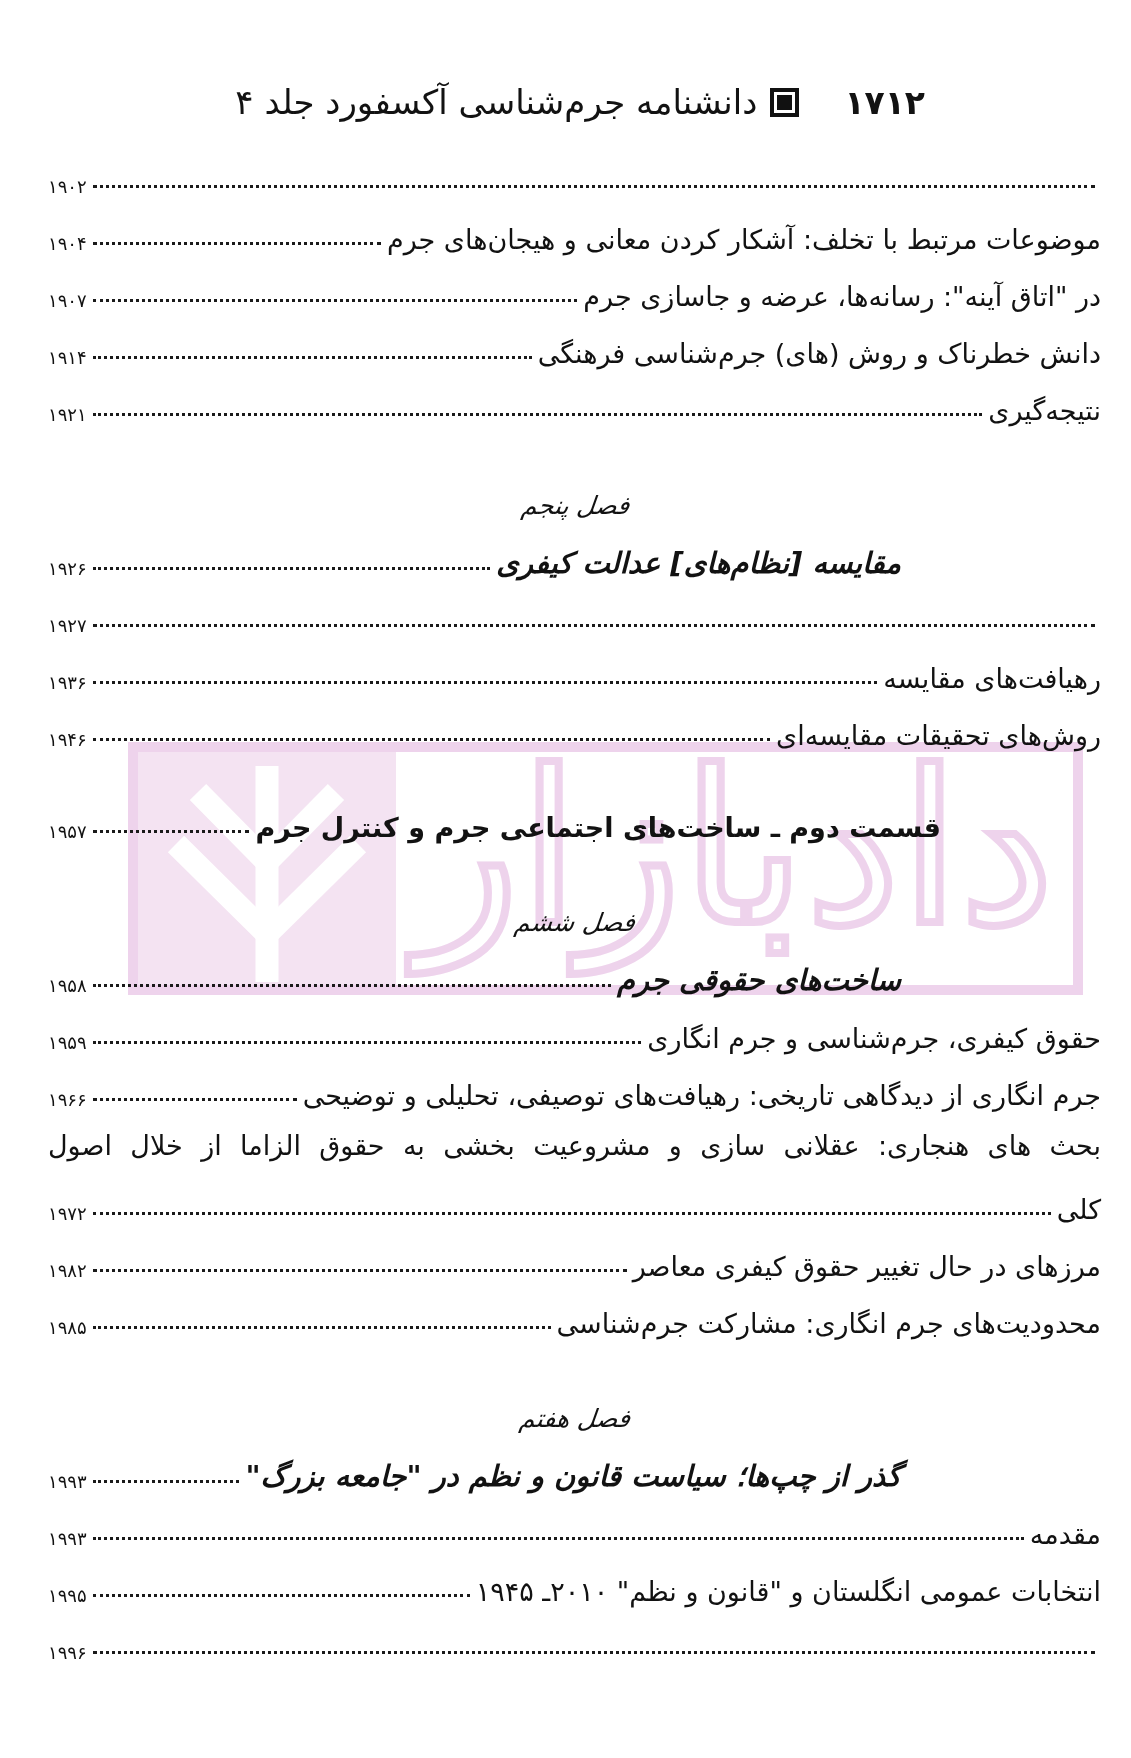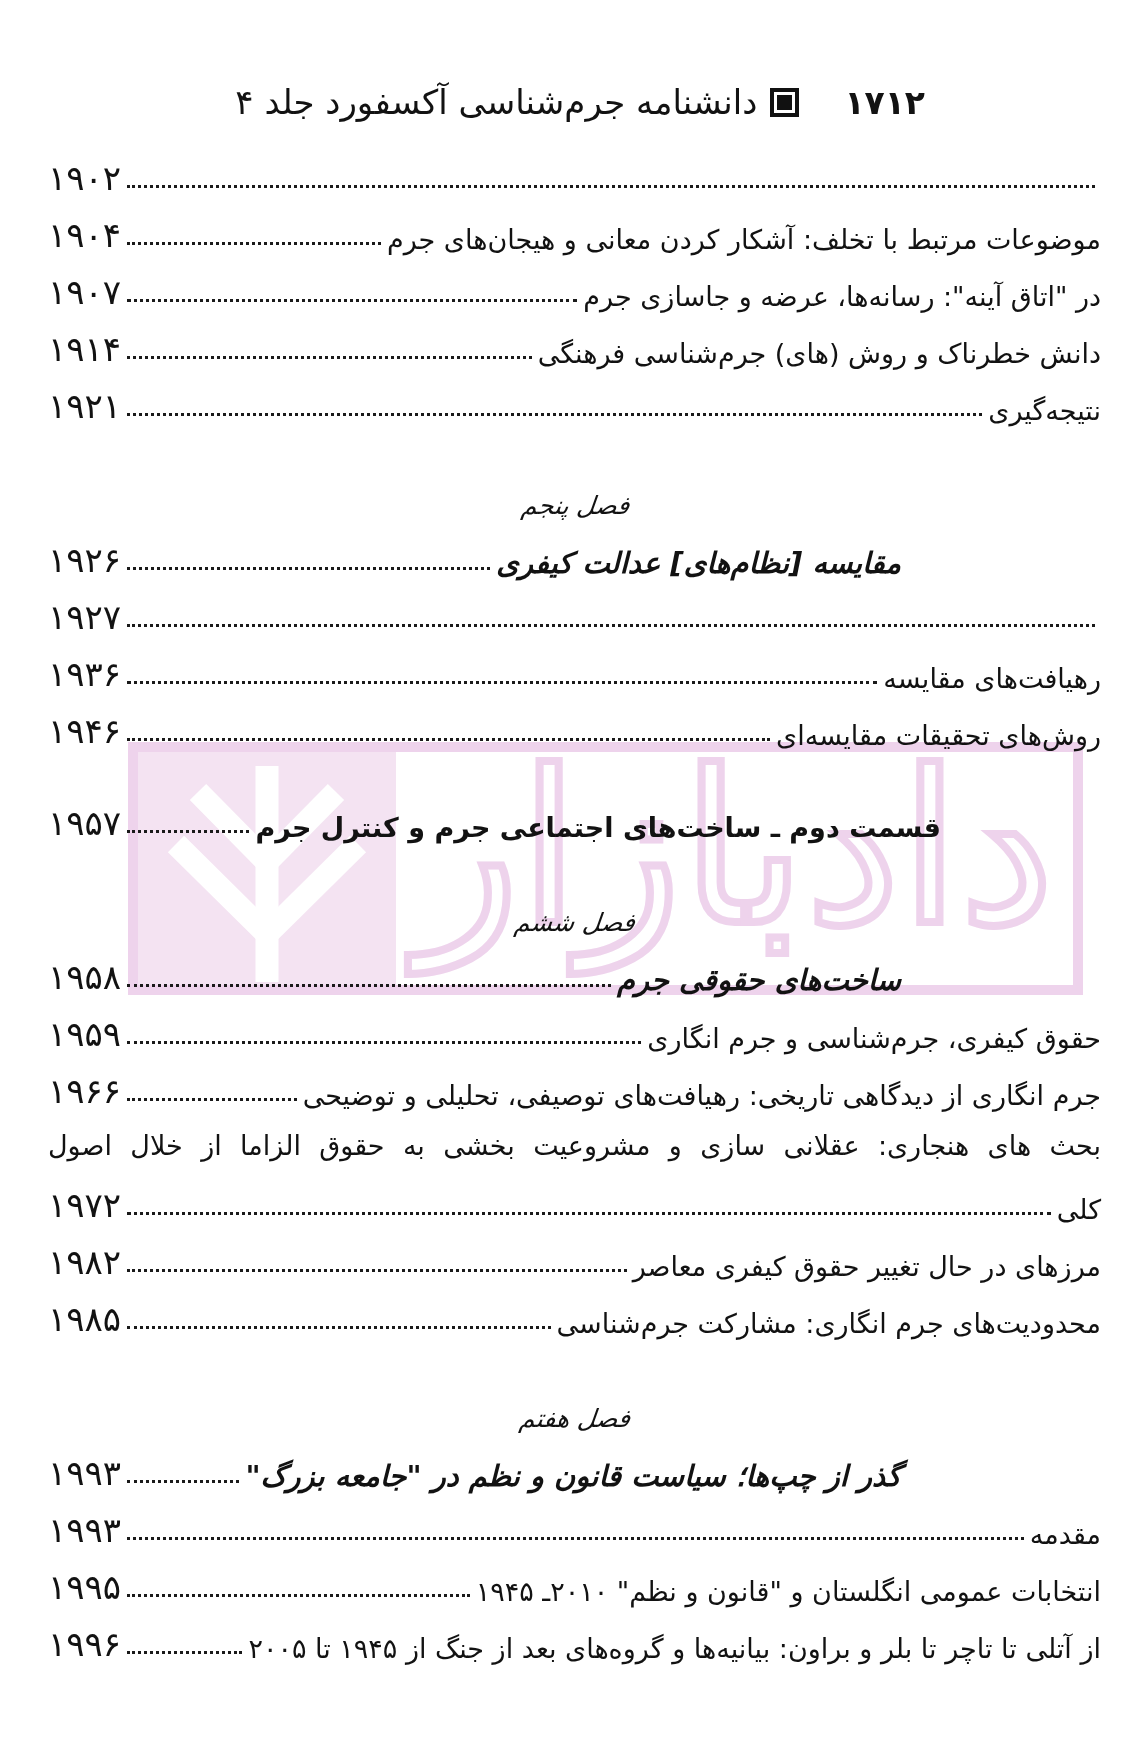--- a/index.html
+++ b/index.html
@@ -19,21 +19,21 @@
   .wm .block{position:absolute;left:0;top:0;bottom:0;width:258px;background:#f4e3f2;}
   .wm .block svg{display:block;width:100%;height:100%;}
   .wm .word{position:absolute;left:262px;right:2px;top:0;bottom:0;overflow:hidden;}
   .wm .word svg{display:block;width:100%;height:100%;}
   
   .toc{position:absolute;top:147px;right:30px;left:48px;z-index:2;}
   .row{display:flex;align-items:flex-end;height:57px;font-size:27px;line-height:1.15;}
   .row .t{white-space:nowrap;padding-bottom:6px;}
   .row .leader{flex:1 1 auto;min-width:10px;border-bottom:3px dotted #1a1a1a;
                margin:0 6px 16px 6px;}
-  .row .pg{padding-bottom:6px;font-size:34px;letter-spacing:1px;white-space:nowrap;}
+  .row .pg{padding-bottom:6px;font-size:18px;letter-spacing:1px;white-space:nowrap;}
   .row.heading{justify-content:center;font-style:italic;font-size:25px;margin-top:40px;}
   .row.heading .chx{padding-bottom:8px;transform:skewX(-6deg);}
   .row.chtitle{padding-right:200px;}
   .row.chtitle .t{font-weight:bold;font-style:italic;font-size:29px;}
   .row.part{padding-right:160px;margin-top:35px;}
   .row.part .t{font-weight:bold;font-size:27px;}
   .row.wrap1{display:block;text-align:justify;text-align-last:justify;line-height:57px;height:57px;}
 </style>
 </head>
 <body>
@@ -163,19 +163,18 @@
         <span class="t">مقدمه</span>
         <span class="leader"></span>
         <span class="pg">۱۹۹۳</span>
       </div>
       <div class="row entry">
         <span class="t">انتخابات عمومی انگلستان و "قانون و نظم" ۲۰۱۰ـ ۱۹۴۵</span>
         <span class="leader"></span>
         <span class="pg">۱۹۹۵</span>
       </div>
       <div class="row entry">
-        <span class="t">از آتلی تا تاچر تا بلر و براون: بیانیه‌ها و گروه‌های بعد از جنگ از ۱۹۴۵ تا ۲۰۰۵</span>
         <span class="leader"></span>
         <span class="pg">۱۹۹۶</span>
       </div>
     </div>
 
 </div>
 
 </body></html>

